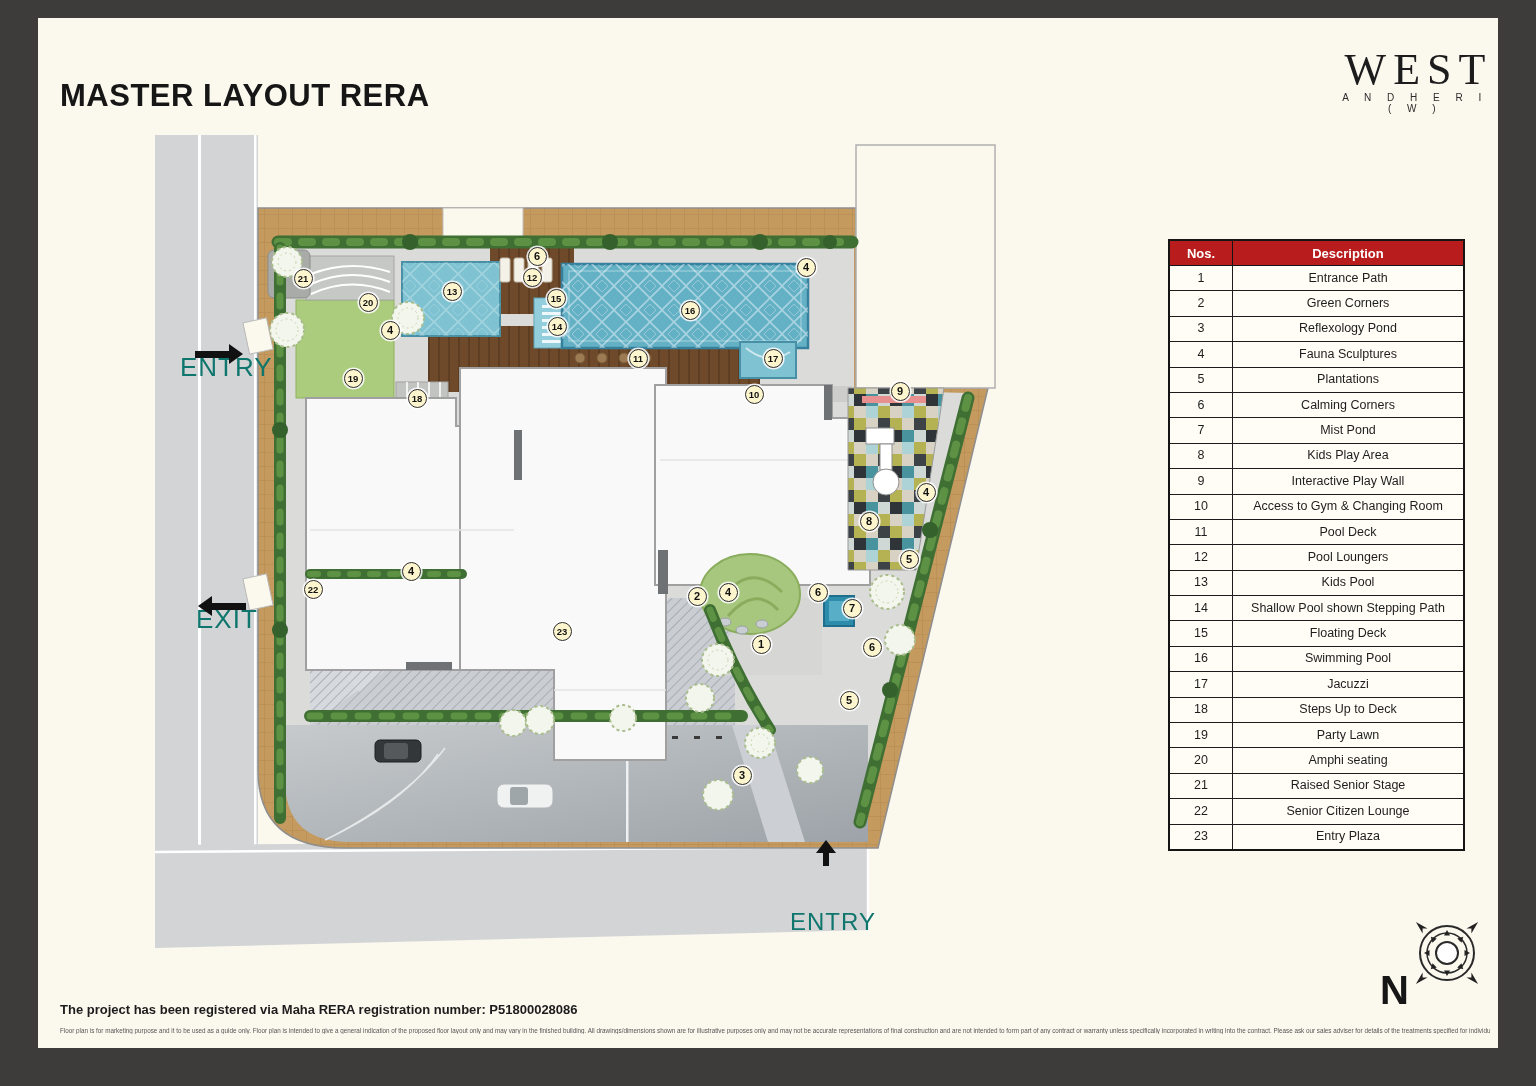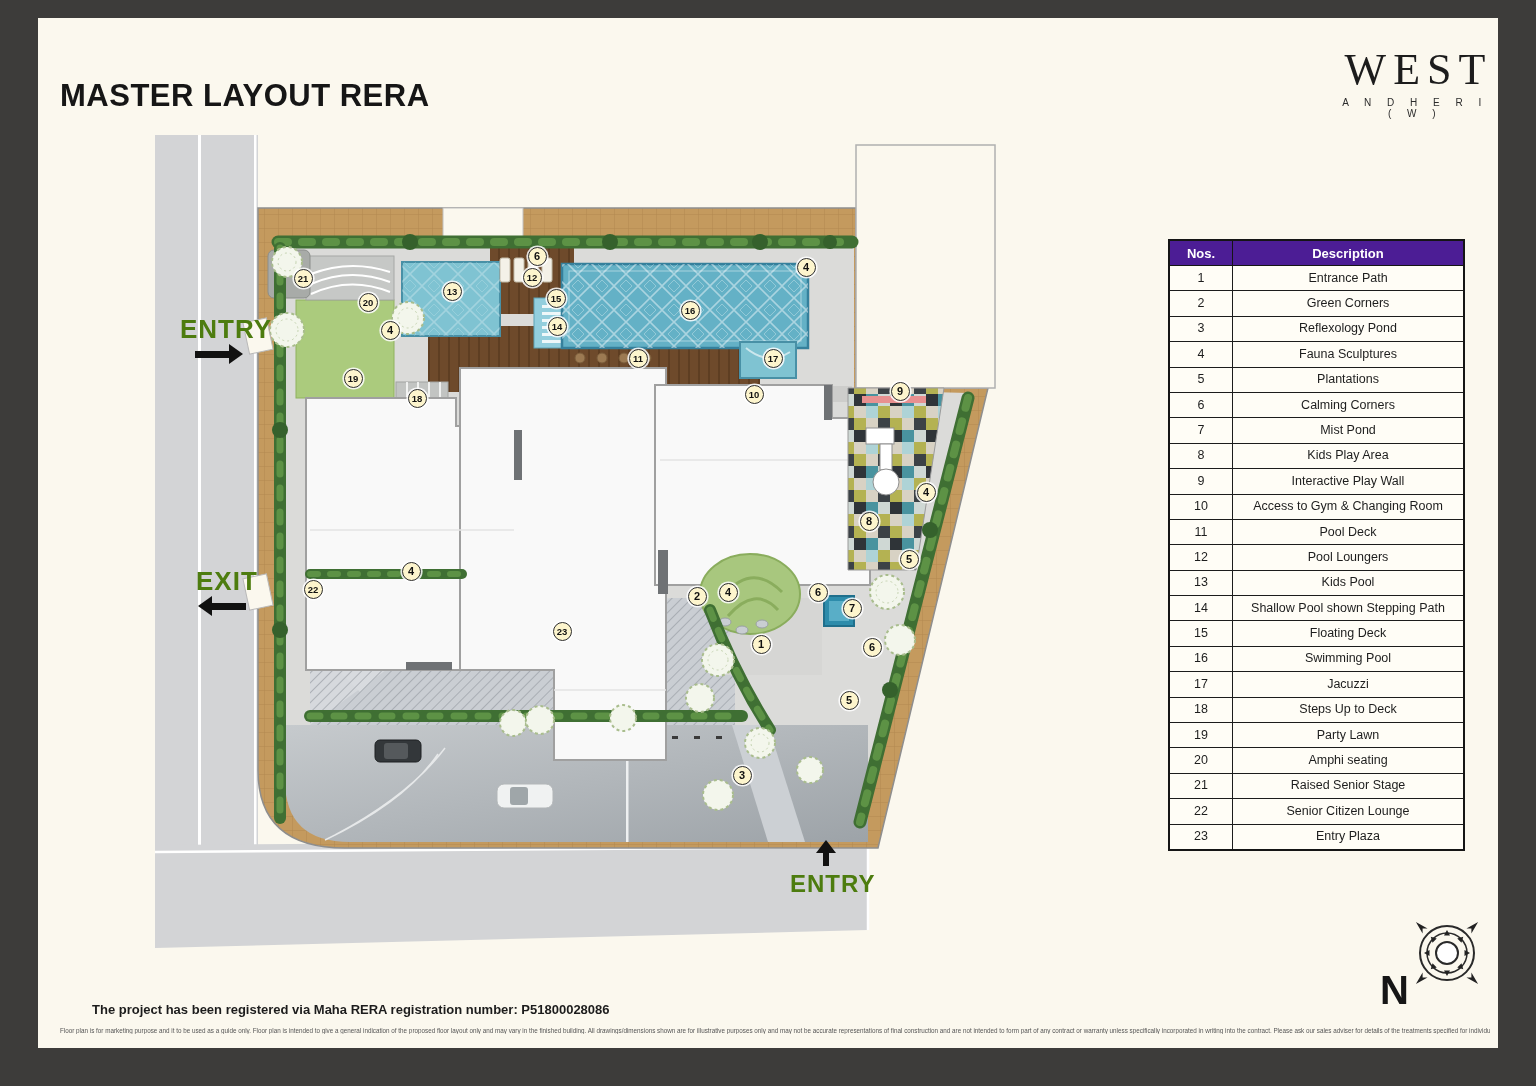--- a/index.html
+++ b/index.html
@@ -24,58 +24,58 @@
   .logo{position:absolute;left:1330px;top:48px;width:164px;text-align:center;}
   .logo-72{
     display:block;font-family:"DejaVu Serif",serif;font-style:italic;font-weight:bold;
     font-size:94px;line-height:92px;color:#b08b3e;letter-spacing:-6px;
   }
   .logo-west{
     display:block;font-family:"Liberation Serif",serif;font-weight:500;
     font-size:44px;line-height:44px;color:#1c1c1c;letter-spacing:7px;margin-left:13px;
   }
   .logo-loc{
-    display:block;font-size:10px;color:#2b2b2b;letter-spacing:6.5px;margin-top:5px;margin-left:6px;
+    display:block;font-size:10px;color:#2b2b2b;letter-spacing:6.5px;margin-left:6px;
   }
 
   
   .legend{position:absolute;left:1168px;top:239px;width:297px;border-collapse:collapse;
     background:#fffdf6;border:2px solid #151515;}
   .legend th{
-    background:#4c1d95;color:#fff;font-size:13px;font-weight:bold;
+    background:#b91c1c;color:#fff;font-size:13px;font-weight:bold;
     height:24px;border:1.5px solid #151515;padding:0 2px;
   }
   .legend td{
     font-size:12.5px;color:#1d1d1d;text-align:center;height:24.4px;
     border:1.5px solid #1c1c1c;padding:0 2px;line-height:1.05;
   }
   .legend .col-no{width:58px;}
 
   
   .plan{position:absolute;left:110px;top:130px;width:895px;height:880px;}
   .plan svg{position:absolute;left:0;top:0;}
   .marker{
     position:absolute;width:19px;height:19px;border-radius:50%;
     background:#fdf5cd;border:1.6px solid #2d2d2d;
     box-shadow:0 0 0 1.6px rgba(255,255,255,.85);
     display:flex;align-items:center;justify-content:center;
     font-size:11px;font-weight:bold;color:#111;z-index:10;box-sizing:border-box;
   }
   .marker.two{font-size:9.5px;}
-  .plan-label{position:absolute;color:#4d7c0f;font-weight:700;letter-spacing:1px;z-index:11;white-space:nowrap;}
+  .plan-label{position:absolute;color:#0f766e;font-weight:400;letter-spacing:1px;z-index:11;white-space:nowrap;margin-top:38px;}
   .arrow{position:absolute;z-index:11;}
   .arrow .shaft{position:absolute;background:#111;}
   .arrow .head{position:absolute;width:0;height:0;border:solid transparent;}
 
   
   .compass{position:absolute;left:1402px;top:908px;}
   .compass-n{position:absolute;left:1380px;top:968px;font-size:40px;font-weight:bold;color:#161616;}
 
   
-  .footer-rera{position:absolute;left:60px;top:1002px;font-size:13px;font-weight:600;color:#1c1c1c;margin-left:32px;}
+  .footer-rera{position:absolute;left:60px;top:1002px;font-size:13px;font-weight:600;color:#1c1c1c;}
   .footer-disclaimer{
     position:absolute;left:60px;top:1027px;width:1430px;
     font-size:6.3px;color:#555;white-space:nowrap;overflow:hidden;
   }
 </style>
 </head>
 <body>
 
 <div class="frame top"></div>
 <div class="frame bottom"></div>

